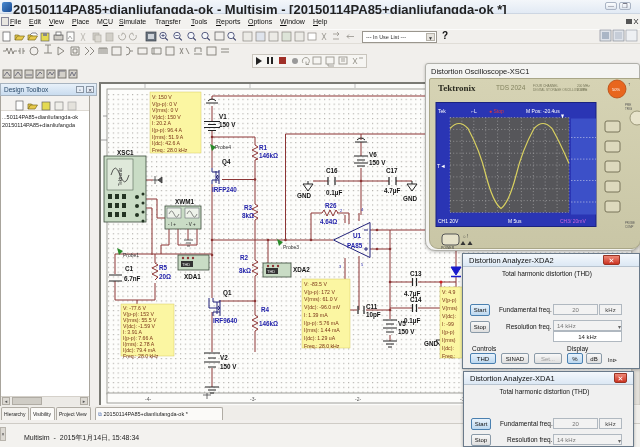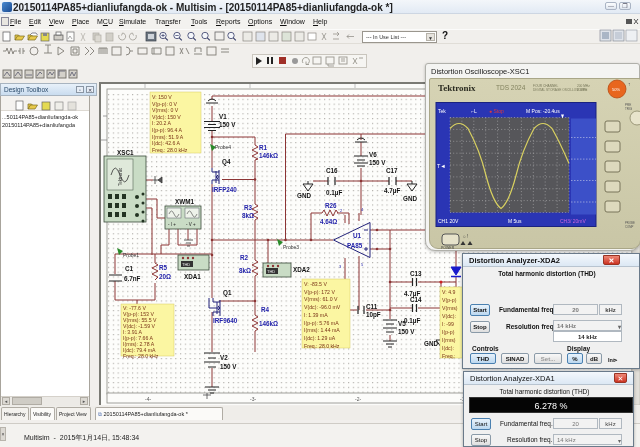--- a/index.html
+++ b/index.html
@@ -2,21 +2,21 @@
 <html><head>
 <meta charset="utf-8">
 <style>
 * { margin:0; padding:0; box-sizing:border-box; }
 html,body { width:640px; height:447px; overflow:hidden; }
 body { font-family:"Liberation Sans", sans-serif; background:#f1efec; position:relative; }
 .abs { position:absolute; }
 
 #titlebar { left:0; top:0; width:640px; height:14px;
   background:linear-gradient(#f3f6fa,#e2eaf4); border-bottom:1px solid #cdd6e2; }
-#titletext { left:13px; top:2px; font-size:10px; font-weight:bold; color:#222; }
+#titletext { left:13px; top:2px; font-size:13px; font-weight:bold; color:#222; }
 .tbtn { top:2px; width:12px; height:8px; background:linear-gradient(#fcfdfe,#dfe6ef); border:1px solid #aab4c4; border-radius:2px; font-size:6px; line-height:6px; text-align:center; color:#556; }
 
 #menubar { left:0; top:14px; width:640px; height:15px; background:#f3f2ef; }
 .mi { position:absolute; top:4px; font-size:7px; color:#111; }
 
 #tools1 { left:0; top:29px; width:640px; height:15px; background:#f1efec; border-top:1px solid #fbfbfa; border-bottom:1px solid #e0ddd7; }
 
 #lpanel { left:0; top:83px; width:90px; height:324px; background:#fff; border:1px solid #a8a49c; }
 #lphead { left:0; top:83px; width:97px; height:13px; background:linear-gradient(#e8f1fa,#c9dcEF); border:1px solid #a8b4c0; font-size:6.5px; color:#2a4a6a; padding:2px 0 0 3px; }
 #lptools { left:1px; top:96px; width:88px; height:15px; background:#f4f2ef; border-bottom:1px solid #ddd9d2; }
@@ -585,21 +585,21 @@
     <text x="196" y="146" font-size="2.8" fill="#555">PROBE</text>
     <text x="196" y="150" font-size="2.8" fill="#555">COMP</text>
 
     <rect x="13" y="156" width="17" height="11" rx="3" fill="#e6e2ca" stroke="#555" stroke-width="1"></rect>
     <text x="12" y="171" font-size="3.5" fill="#444">POWER</text>
     <text x="34" y="160" font-size="4.5" fill="#333">○ !</text>
     <path d="M34 163 l2.5 4 h-5 z M41 163 l2.5 4 h-5 z" fill="#333"></path>
   </svg>
 </div>
 
-<div class="xda" style="left:462px;top:253px;width:178px;height:116px;font-weight:bold;">
+<div class="xda" style="left:462px;top:253px;width:178px;height:116px;">
   <div class="xdatitle"></div>
   <div class="xdatext">Distortion Analyzer-XDA2</div>
   <div class="xclose" style="left:140px;">✕</div>
   <div class="thdlabel" style="left:0;right:8px;top:16px;text-align:center;">Total harmonic distortion (THD)</div>
   <div class="xbtn hl" style="left:7px;top:50px;width:20px;height:12px;padding-top:2px;">Start</div>
   <div class="xlab" style="left:36px;top:52px;">Fundamental freq.</div>
   <div class="xfield" style="left:90px;top:50px;width:45px;height:11px;padding-top:2px;">20</div>
   <div class="xfield" style="left:136px;top:50px;width:23px;height:11px;padding-top:2px;color:#444;">kHz</div>
   <div class="xbtn" style="left:7px;top:67px;width:20px;height:12px;padding-top:2px;">Stop</div>
   <div class="xlab" style="left:43px;top:69px;">Resolution freq.</div>
@@ -613,21 +613,20 @@
   <div class="xbtn hl" style="left:104px;top:99px;width:16px;height:11px;padding-top:2px;">%</div>
   <div class="xbtn" style="left:123px;top:99px;width:16px;height:11px;padding-top:2px;">dB</div>
   <div class="xlab" style="left:145px;top:103px;font-size:5.5px;">In⊳</div>
 </div>
 
 <div class="xda" style="left:463px;top:371px;width:171px;height:76px;">
   <div class="xdatitle"></div>
   <div class="xdatext">Distortion Analyzer-XDA1</div>
   <div class="xclose" style="left:150px;width:13px;">✕</div>
   <div class="thdlabel" style="left:0;right:8px;top:16px;text-align:center;">Total harmonic distortion (THD)</div>
-  <div class="blackdisp" style="left:5px;top:25px;width:164px;height:16px;font-size:9px;padding-top:3px;">6.278 %</div>
   <div class="xbtn hl" style="left:7px;top:46px;width:20px;height:12px;padding-top:2px;">Start</div>
   <div class="xlab" style="left:36px;top:48px;">Fundamental freq.</div>
   <div class="xfield" style="left:89px;top:46px;width:45px;height:11px;padding-top:2px;">20</div>
   <div class="xfield" style="left:135px;top:46px;width:23px;height:11px;padding-top:2px;color:#444;">kHz</div>
   <div class="xbtn" style="left:7px;top:62px;width:20px;height:12px;padding-top:2px;">Stop</div>
   <div class="xlab" style="left:43px;top:64px;">Resolution freq.</div>
   <div class="xfield" style="left:89px;top:62px;width:69px;height:11px;padding-top:2px;text-align:left;padding-left:3px;">14 kHz<span style="float:right;color:#666;">▾</span></div>
 </div>
 
 </body></html>

